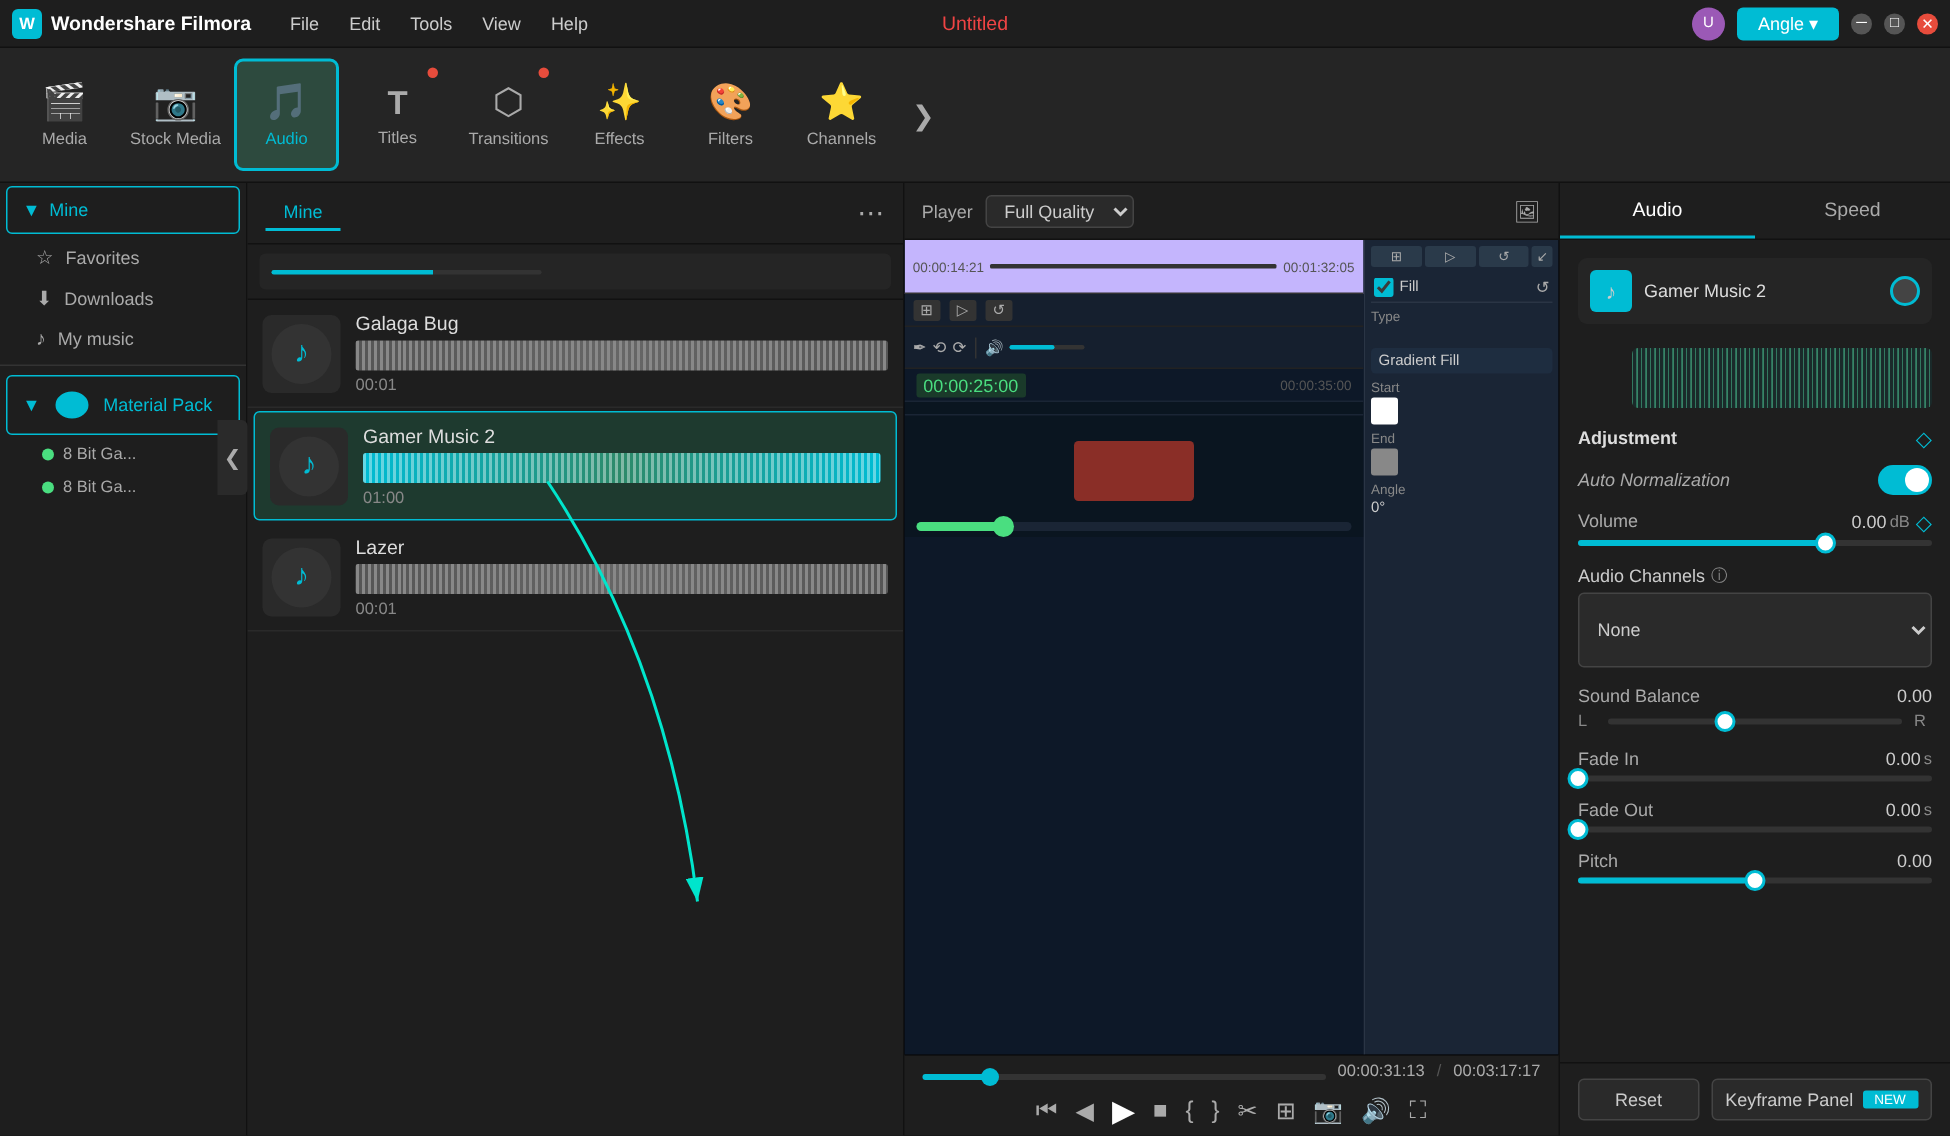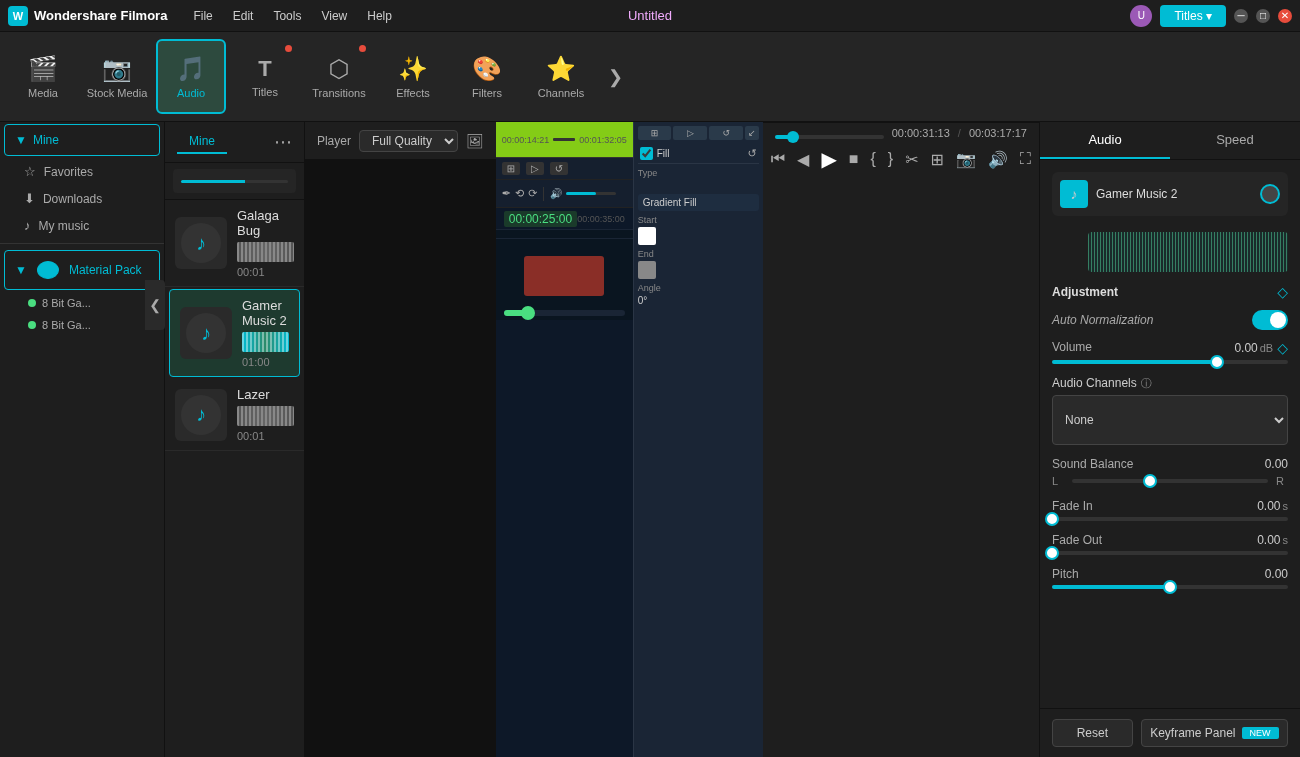--- a/index.html
+++ b/index.html
@@ -10,21 +10,21 @@
     .menu-bar .logo { display: flex; align-items: center; gap: 6px; color: #fff; font-size: 13px; font-weight: 600; margin-right: 16px; }
     .menu-bar .logo-icon { width: 20px; height: 20px; background: #00bcd4; border-radius: 4px; display: flex; align-items: center; justify-content: center; font-size: 11px; color: #fff; }
     .menu-item { color: #ccc; font-size: 12px; padding: 0 10px; cursor: pointer; height: 100%; display: flex; align-items: center; }
     .menu-bar-right { margin-left: auto; display: flex; align-items: center; gap: 8px; }
     .win-btn { width: 14px; height: 14px; border-radius: 50%; display: flex; align-items: center; justify-content: center; font-size: 10px; color: #fff; cursor: pointer; }
     .win-min { background: #555; }
     .win-max { background: #555; }
     .win-close { background: #e74c3c; }
     .export-btn { background: #00bcd4; color: #fff; border: none; border-radius: 4px; padding: 4px 14px; font-size: 12px; cursor: pointer; display: flex; align-items: center; gap: 4px; }
     .avatar { width: 22px; height: 22px; border-radius: 50%; background: #9b59b6; display: flex; align-items: center; justify-content: center; font-size: 10px; color: #fff; }
-    .title-center { position: absolute; left: 50%; transform: translateX(-50%); color: #f0abfc; font-size: 13px; }
+    .title-center { position: absolute; left: 50%; transform: translateX(-50%); color: #ef4444; font-size: 13px; }
 
     
     .toolbar { display: flex; align-items: center; background: #252525; height: 90px; padding: 0 8px; border-bottom: 1px solid #111; gap: 4px; }
     .tool-item { display: flex; flex-direction: column; align-items: center; justify-content: center; width: 70px; height: 75px; border-radius: 6px; cursor: pointer; gap: 4px; color: #aaa; font-size: 11px; }
     .tool-item.active { background: #2d4a3e; border: 2px solid #00bcd4; color: #00bcd4; }
     .tool-icon { font-size: 24px; }
     .tool-item-wrap { position: relative; }
     .toolbar-more { color: #aaa; font-size: 18px; cursor: pointer; padding: 0 8px; }
 
     
@@ -53,21 +53,21 @@
     .audio-thumb-inner { width: 40px; height: 40px; background: #333; border-radius: 50%; display: flex; align-items: center; justify-content: center; }
     .music-icon-svg { font-size: 20px; color: #00bcd4; }
     .audio-info { flex: 1; min-width: 0; }
     .audio-title { font-size: 13px; color: #ddd; margin-bottom: 4px; }
     .audio-wave { height: 20px; background: linear-gradient(90deg, #555 0%, #666 50%, #555 100%); border-radius: 2px; margin-bottom: 4px; position: relative; overflow: hidden; }
     .audio-wave-bar { height: 100%; background: repeating-linear-gradient(90deg, #888 0px, #888 2px, transparent 2px, transparent 4px); }
     .audio-dur { font-size: 11px; color: #888; }
     .collapse-btn { background: #2a2a2a; border: none; color: #aaa; width: 20px; height: 60px; display: flex; align-items: center; justify-content: center; cursor: pointer; border-radius: 0 4px 4px 0; font-size: 14px; margin-left: auto; }
 
     
-    .video-preview { flex: 1; background: #111; display: flex; border-right: 1px solid #111; }
+    .video-preview { flex: 1; background: #111; display: flex; flex-direction: column; border-right: 1px solid #111; }
     .preview-topbar { display: flex; align-items: center; background: #1e1e1e; padding: 4px 12px; gap: 8px; border-bottom: 1px solid #111; height: 38px; }
     .preview-label { color: #aaa; font-size: 12px; }
     .quality-select { background: #2a2a2a; border: 1px solid #444; color: #ccc; padding: 2px 8px; border-radius: 4px; font-size: 12px; cursor: pointer; }
     .preview-right { margin-left: auto; display: flex; gap: 8px; }
     .preview-icon-btn { background: none; border: none; color: #aaa; cursor: pointer; font-size: 14px; }
     .video-frame { flex: 1; background: #000; position: relative; overflow: hidden; }
     .preview-controls { display: flex; flex-direction: column; background: #1e1e1e; border-top: 1px solid #111; }
     .preview-progress { padding: 4px 12px; display: flex; align-items: flex-end; gap: 8px; }
     .progress-bar-wrap { flex: 1; height: 4px; background: #333; border-radius: 2px; position: relative; }
     .progress-fill { height: 100%; background: #00bcd4; border-radius: 2px; width: 17%; }
@@ -98,21 +98,21 @@
     .slider-row { margin-bottom: 12px; }
     .slider-label-row { display: flex; justify-content: space-between; margin-bottom: 4px; }
     .slider-label { font-size: 12px; color: #aaa; }
     .slider-val { font-size: 12px; color: #ccc; }
     .slider-unit { font-size: 11px; color: #888; margin-left: 2px; }
     .slider-track { height: 4px; background: #333; border-radius: 2px; position: relative; }
     .slider-fill { height: 100%; background: #00bcd4; border-radius: 2px; }
     .slider-thumb { position: absolute; top: -5px; width: 14px; height: 14px; background: #fff; border-radius: 50%; border: 2px solid #00bcd4; transform: translateX(-50%); }
     .dropdown-row { margin-bottom: 12px; }
     .dropdown-sel { width: 100%; background: #2a2a2a; border: 1px solid #444; color: #ccc; padding: 16px 8px; border-radius: 4px; font-size: 12px; }
-    .channels-label { display: flex; align-items: flex-start; gap: 4px; }
+    .channels-label { display: flex; align-items: center; gap: 4px; }
     .info-icon { color: #888; font-size: 11px; cursor: pointer; }
     .sound-balance-row { margin-bottom: 12px; }
     .balance-slider { display: flex; align-items: center; gap: 8px; }
     .balance-label { font-size: 11px; color: #888; width: 12px; }
     .balance-track { flex: 1; height: 4px; background: #333; border-radius: 2px; position: relative; }
     .balance-thumb { position: absolute; top: -5px; left: 40%; width: 14px; height: 14px; background: #fff; border-radius: 50%; border: 2px solid #00bcd4; transform: translateX(-50%); }
     .bottom-btns { display: flex; gap: 8px; padding: 10px 12px; border-top: 1px solid #111; }
     .reset-btn { flex: 1; background: #2a2a2a; border: 1px solid #444; color: #ccc; padding: 6px; border-radius: 4px; cursor: pointer; font-size: 12px; }
     .keyframe-btn { flex: 2; background: #2a2a2a; border: 1px solid #444; color: #ccc; padding: 6px; border-radius: 4px; cursor: pointer; font-size: 12px; display: flex; align-items: center; justify-content: center; gap: 6px; }
     .new-badge { background: #00bcd4; color: #fff; font-size: 9px; padding: 1px 8px; border-radius: 2px; text-transform: uppercase; }
@@ -135,21 +135,21 @@
   <div class="menu-item">File</div>
   <div class="menu-item">Edit</div>
   <div class="menu-item">Tools</div>
   <div class="menu-item">View</div>
   <div class="menu-item">Help</div>
   <span class="title-center">Untitled</span>
   <div class="menu-bar-right">
     <div class="avatar">U</div>
     <button class="export-btn">
       
-      Titles ▾
+      Angle ▾
     </button>
     <div class="win-btn win-min">─</div>
     <div class="win-btn win-max">□</div>
     <div class="win-btn win-close">✕</div>
   </div>
 </div>
 
 <div class="toolbar">
   <div class="tool-item-wrap">
     <div class="tool-item">
@@ -321,21 +321,21 @@
       <div class="preview-right">
         <button class="preview-icon-btn">🖼</button>
       </div>
     </div>
     <div class="video-frame">
 
       <div style="width:100%;height:100%;background:#0a1020;position:relative;display:flex;">
 
         <div style="flex:1;background:#0d1828;position:relative;overflow:hidden;">
 
-          <div style="height:36px;background:#84cc16;border-bottom:1px solid #333;display:flex;align-items:center;gap:4px;padding:16px 6px;">
+          <div style="height:36px;background:#c4b5fd;border-bottom:1px solid #333;display:flex;align-items:center;gap:4px;padding:16px 6px;">
             <span style="font-size:9px;color:#555;">00:00:14:21</span>
             <div style="flex:1;background:#333;height:3px;border-radius:1px;"></div>
             <span style="font-size:9px;color:#555;">00:01:32:05</span>
           </div>
 
           <div style="height:22px;background:#151f2e;display:flex;align-items:center;gap:6px;padding:0 6px;border-bottom:1px solid #222;">
             <button style="background:#333;border:none;color:#aaa;font-size:10px;padding:1px 5px;border-radius:2px;cursor:pointer;">⊞</button>
             <button style="background:#333;border:none;color:#aaa;font-size:10px;padding:1px 5px;border-radius:2px;cursor:pointer;">▷</button>
             <button style="background:#333;border:none;color:#aaa;font-size:10px;padding:1px 5px;border-radius:2px;cursor:pointer;">↺</button>
           </div>

